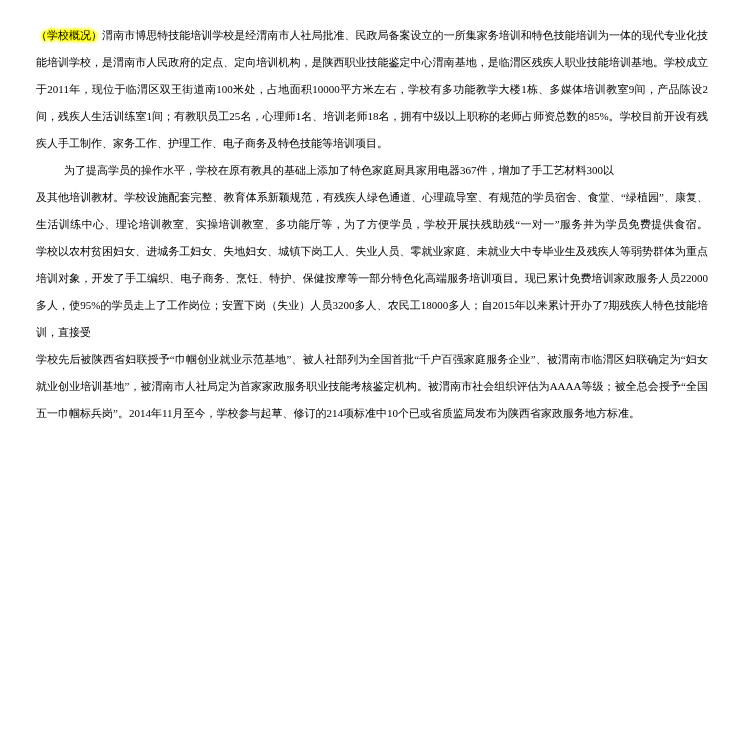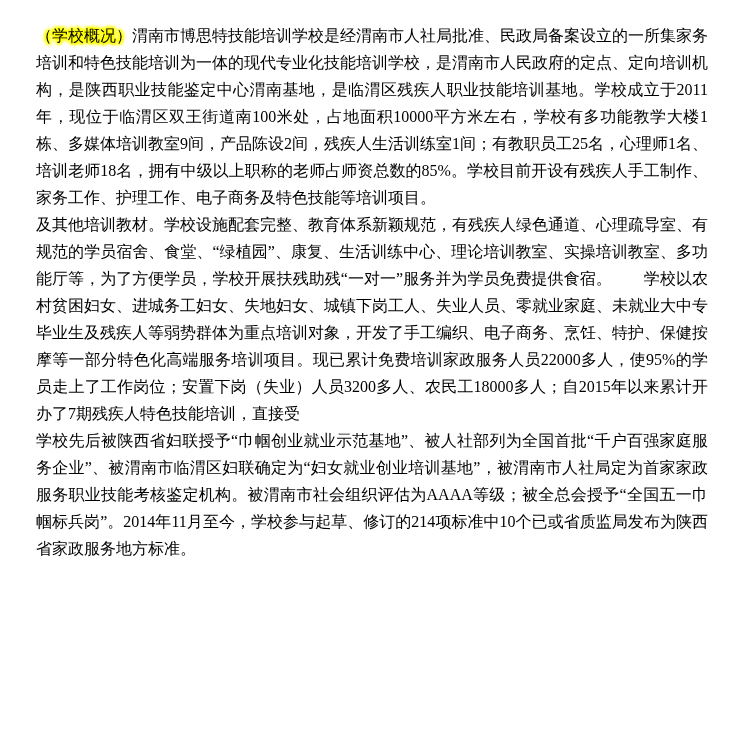--- a/index.html
+++ b/index.html
@@ -8,21 +8,21 @@
     height: 741px;
     background: #ffffff;
     overflow: hidden;
   }
   .page {
     box-sizing: border-box;
     width: 742px;
     height: 706px;
     padding: 22px 34px 0 36px;
     font-family: "Liberation Serif", "DejaVu Serif", serif;
-    font-size: 16px;
+    font-size: 11px;
     line-height: 27px;
     color: #000000;
   }
   .para {
     margin: 0;
     text-align: justify;
     text-justify: inter-ideograph;
     word-break: break-all;
   }
   .para.indent { text-indent: 28px; }
@@ -34,15 +34,16 @@
       1px -1px 3px #ffff00, -1px 1px 3px #ffff00,
       2px 0 3px #ffff00, -2px 0 3px #ffff00,
       0 2px 3px #ffff00, 0 -2px 3px #ffff00;
   }
 </style>
 </head>
 <body>
 
 <div class="page">
   <p class="para"><span class="heading">（学校概况）</span><span>渭南市博思特技能培训学校是经渭南市人社局批准、民政局备案设立的一所集家务培训和特色技能培训为一体的现代专业化技能培训学校，是渭南市人民政府的定点、定向培训机构，是陕西职业技能鉴定中心渭南基地，是临渭区残疾人职业技能培训基地。学校成立于2011年，现位于临渭区双王街道南100米处，占地面积10000平方米左右，学校有多功能教学大楼1栋、多媒体培训教室9间，产品陈设2间，残疾人生活训练室1间；有教职员工25名，心理师1名、培训老师18名，拥有中级以上职称的老师占师资总数的85%。学校目前开设有残疾人手工制作、家务工作、护理工作、电子商务及特色技能等培训项目。</span></p>
+  <p class="para indent">为了提高学员的操作水平，学校在原有教具的基础上添加了特色家庭厨具家用电器367件，增加了手工艺材料300以</p>
   <p class="para">及其他培训教材。学校设施配套完整、教育体系新颖规范，有残疾人绿色通道、心理疏导室、有规范的学员宿舍、食堂、“绿植园”、康复、生活训练中心、理论培训教室、实操培训教室、多功能厅等，为了方便学员，学校开展扶残助残“一对一”服务并为学员免费提供食宿。　　学校以农村贫困妇女、进城务工妇女、失地妇女、城镇下岗工人、失业人员、零就业家庭、未就业大中专毕业生及残疾人等弱势群体为重点培训对象，开发了手工编织、电子商务、烹饪、特护、保健按摩等一部分特色化高端服务培训项目。现已累计免费培训家政服务人员22000多人，使95%的学员走上了工作岗位；安置下岗（失业）人员3200多人、农民工18000多人；自2015年以来累计开办了7期残疾人特色技能培训，直接受</p>
   <p class="para">学校先后被陕西省妇联授予“巾帼创业就业示范基地”、被人社部列为全国首批“千户百强家庭服务企业”、被渭南市临渭区妇联确定为“妇女就业创业培训基地”，被渭南市人社局定为首家家政服务职业技能考核鉴定机构。被渭南市社会组织评估为AAAA等级；被全总会授予“全国五一巾帼标兵岗”。2014年11月至今，学校参与起草、修订的214项标准中10个已或省质监局发布为陕西省家政服务地方标准。</p>
 </div>
 
 </body></html>

